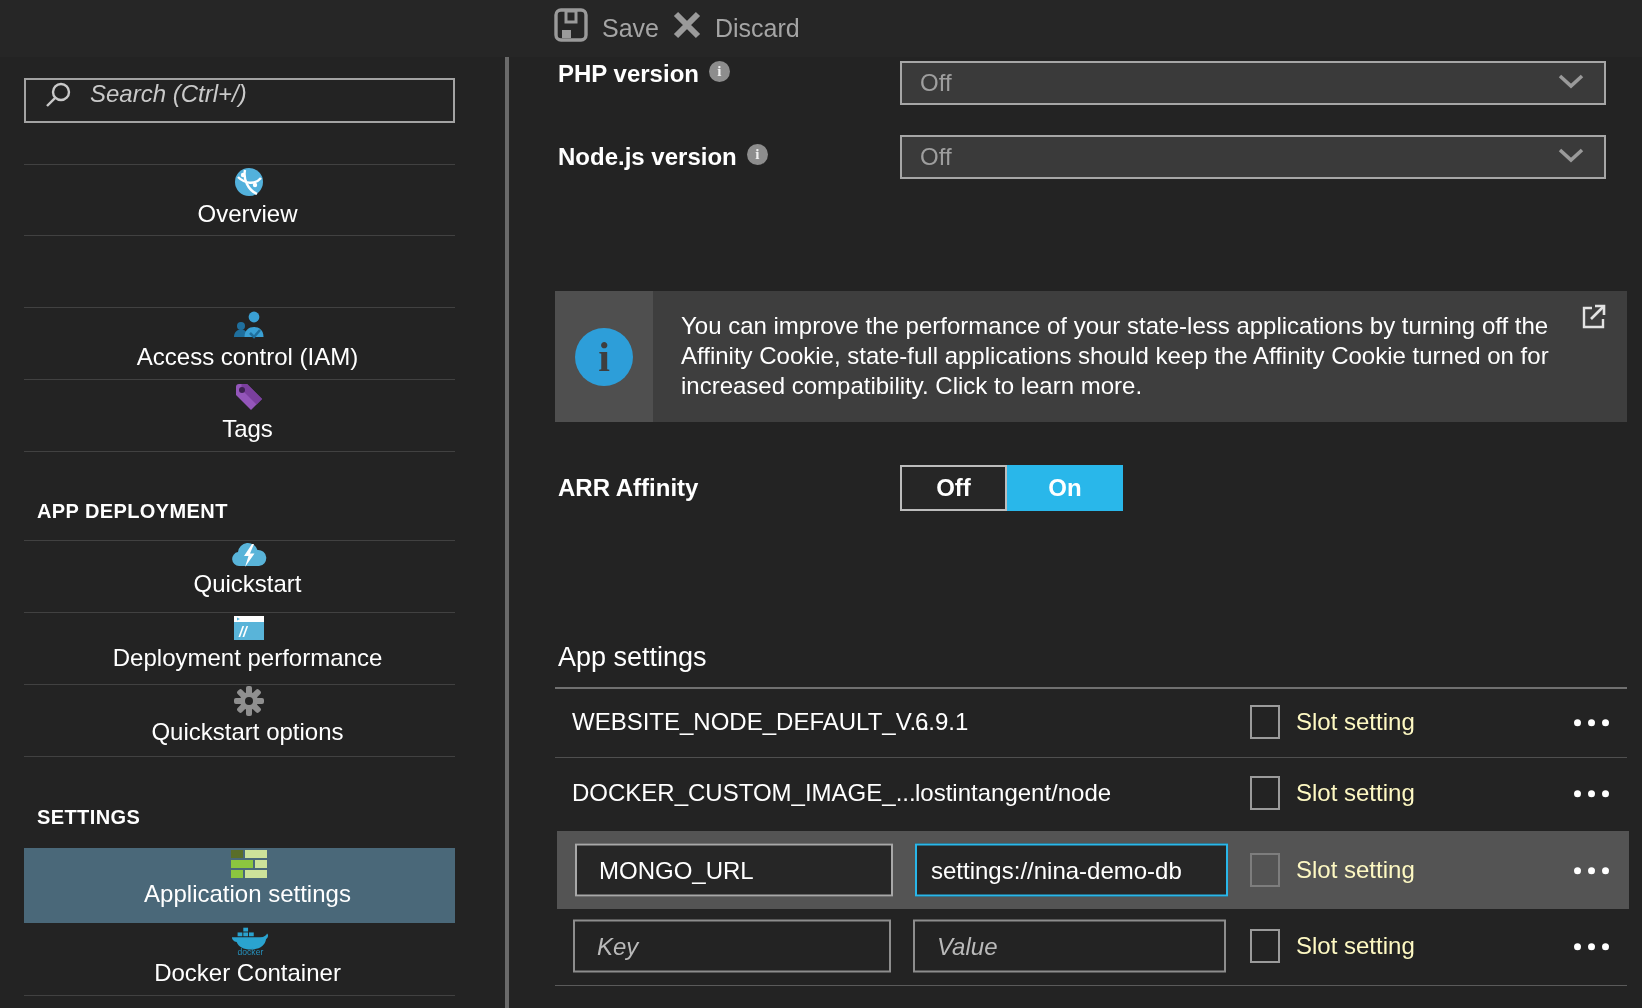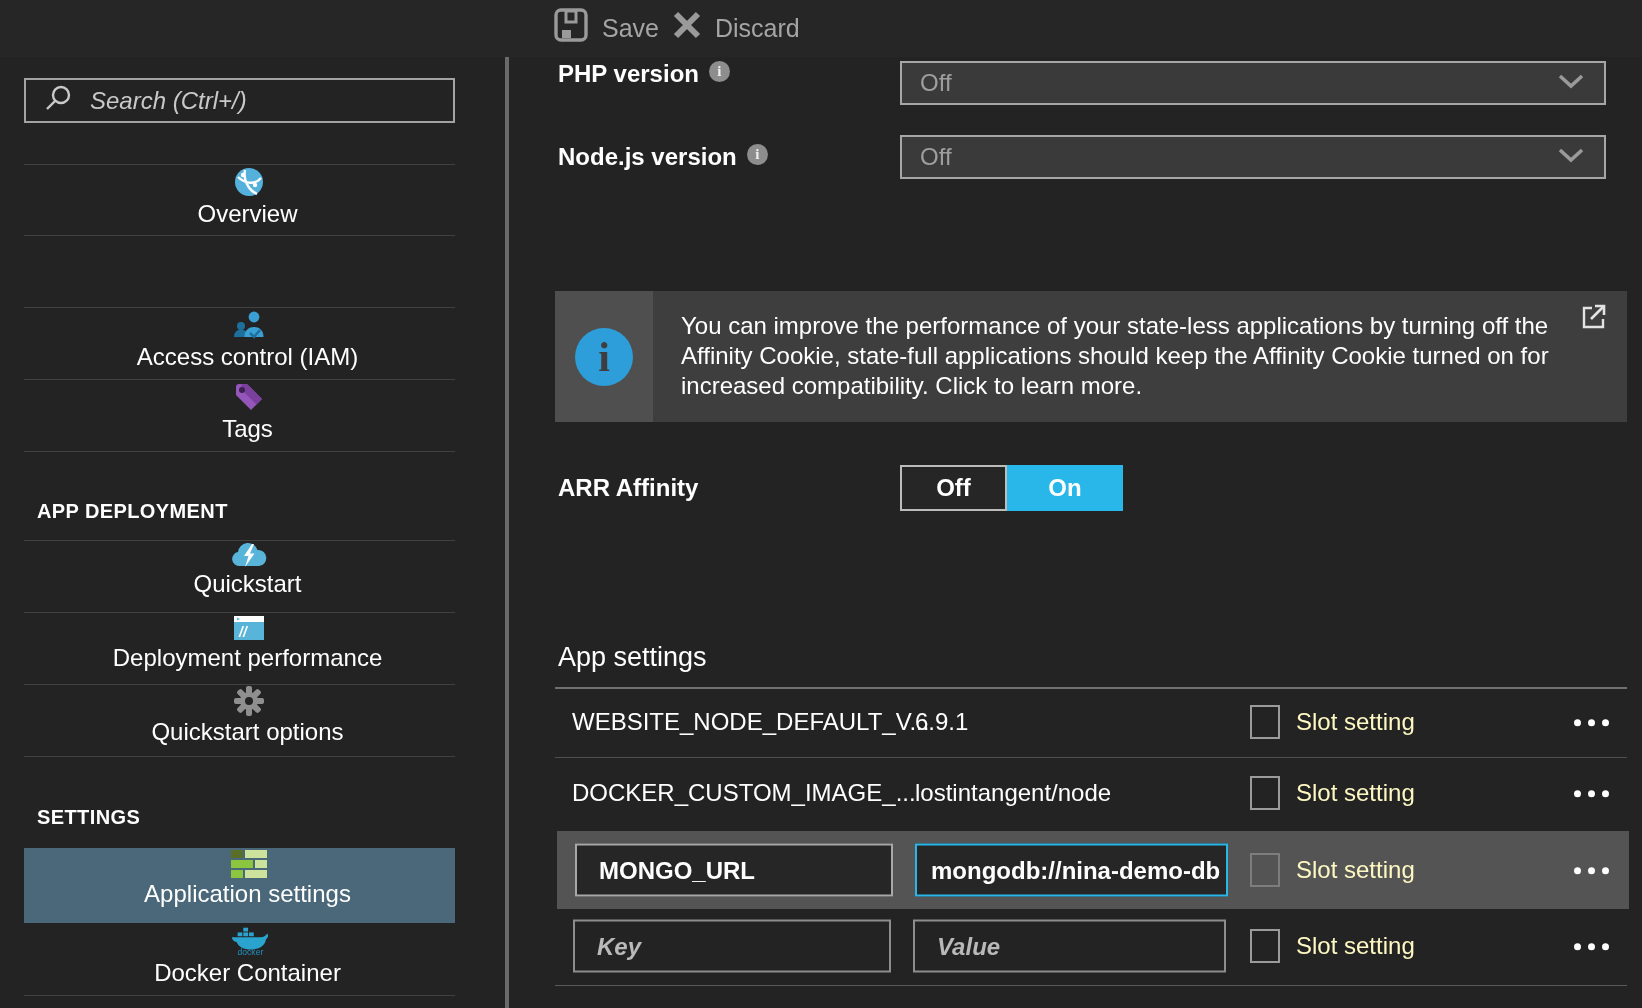--- a/index.html
+++ b/index.html
@@ -10,21 +10,21 @@
     font-family:"Liberation Sans", sans-serif;
     color:#fff;
   }
   .topband { position:absolute; left:0; top:0; width:100%; height:57px; background:#262626; }
   .vdivider { position:absolute; left:505px; top:57px; width:4px; height:951px; background:#6a6a6a; }
 
   
   .side-hr { position:absolute; left:24px; width:431px; height:1px; background:#414141; }
   .searchbox {
     position:absolute; left:24px; top:78px; width:431px; height:45px;
-    border:2px solid #a3a3a3; display:flex; align-items:center; gap:16px;
+    border:2px solid #a3a3a3; display:flex; gap:16px;
     padding-left:16px; cursor:text;
   }
   .searchbox .ph { font-style:italic; font-size:24px; color:#c9c9c9; }
   .nav-item {
     position:absolute; left:24px; width:431px; height:71px;
     display:flex; align-items:center; cursor:pointer;flex-direction:column;
   }
   .nav-item .ic { width:38px; display:flex; justify-content:center; margin-left:18px; }
   .nav-item .lbl { margin-left:16px; font-size:24px; color:#fff; white-space:nowrap; }
   .nav-item.selected { background:#4a6879; }
@@ -102,21 +102,21 @@
   .checkbox.dim { border-color:#7d7d7d; }
   .cell-slot { position:absolute; left:741px; top:50%; transform:translateY(-50%); font-size:24px; color:#fef9c3; white-space:nowrap; }
   .more {
     position:absolute; left:1019px; top:50%; transform:translateY(-40%);
     display:flex; gap:7px; cursor:pointer;
   }
   .more i { width:7px; height:7px; border-radius:50%; background:#fff; }
   .kv-input {
     position:absolute; top:50%; transform:translateY(-50%); height:53px;
     display:flex; align-items:center; padding-left:22px; font-size:24px;
-    white-space:nowrap; overflow:hidden; cursor:text;font-weight:bold;
+    white-space:nowrap; overflow:hidden; cursor:text;
   }
   .ki { left:18px; width:318px; }
   .vi { left:358px; width:313px; }
   .row-hl { background:#545454; }
   .inp-dark { background:#262626; border:2px solid #a8a8a8; color:#fff; }
   .inp-focus { background:#262626; border:2px solid #29b7ea; color:#fff; padding-left:14px; }
   .inp-empty { background:transparent; border:2px solid #8d8d8d; color:#b9b9b9; font-style:italic; }
 </style>
 </head>
 <body>
@@ -346,21 +346,21 @@
     <span class="cell-slot">Slot setting</span>
     <span class="more">
         <i></i>
         <i></i>
         <i></i>
       </span>
   </div>
 
   <div class="tbl-row row-hl" style="top:831px;height:78px;left:557px">
     <span class="kv-input ki inp-dark">MONGO_URL</span>
-    <span class="kv-input vi inp-focus">mongodb://nina-demo-db</span>
+    <span class="kv-input vi inp-focus">settings://nina-demo-db</span>
     <span class="checkbox dim" style="left:693px"></span>
     <span class="cell-slot" style="left:739px">Slot setting</span>
     <span class="more" style="left:1017px">
         <i></i>
         <i></i>
         <i></i>
       </span>
   </div>
 
   <div class="tbl-row" style="top:911px;height:70px">

